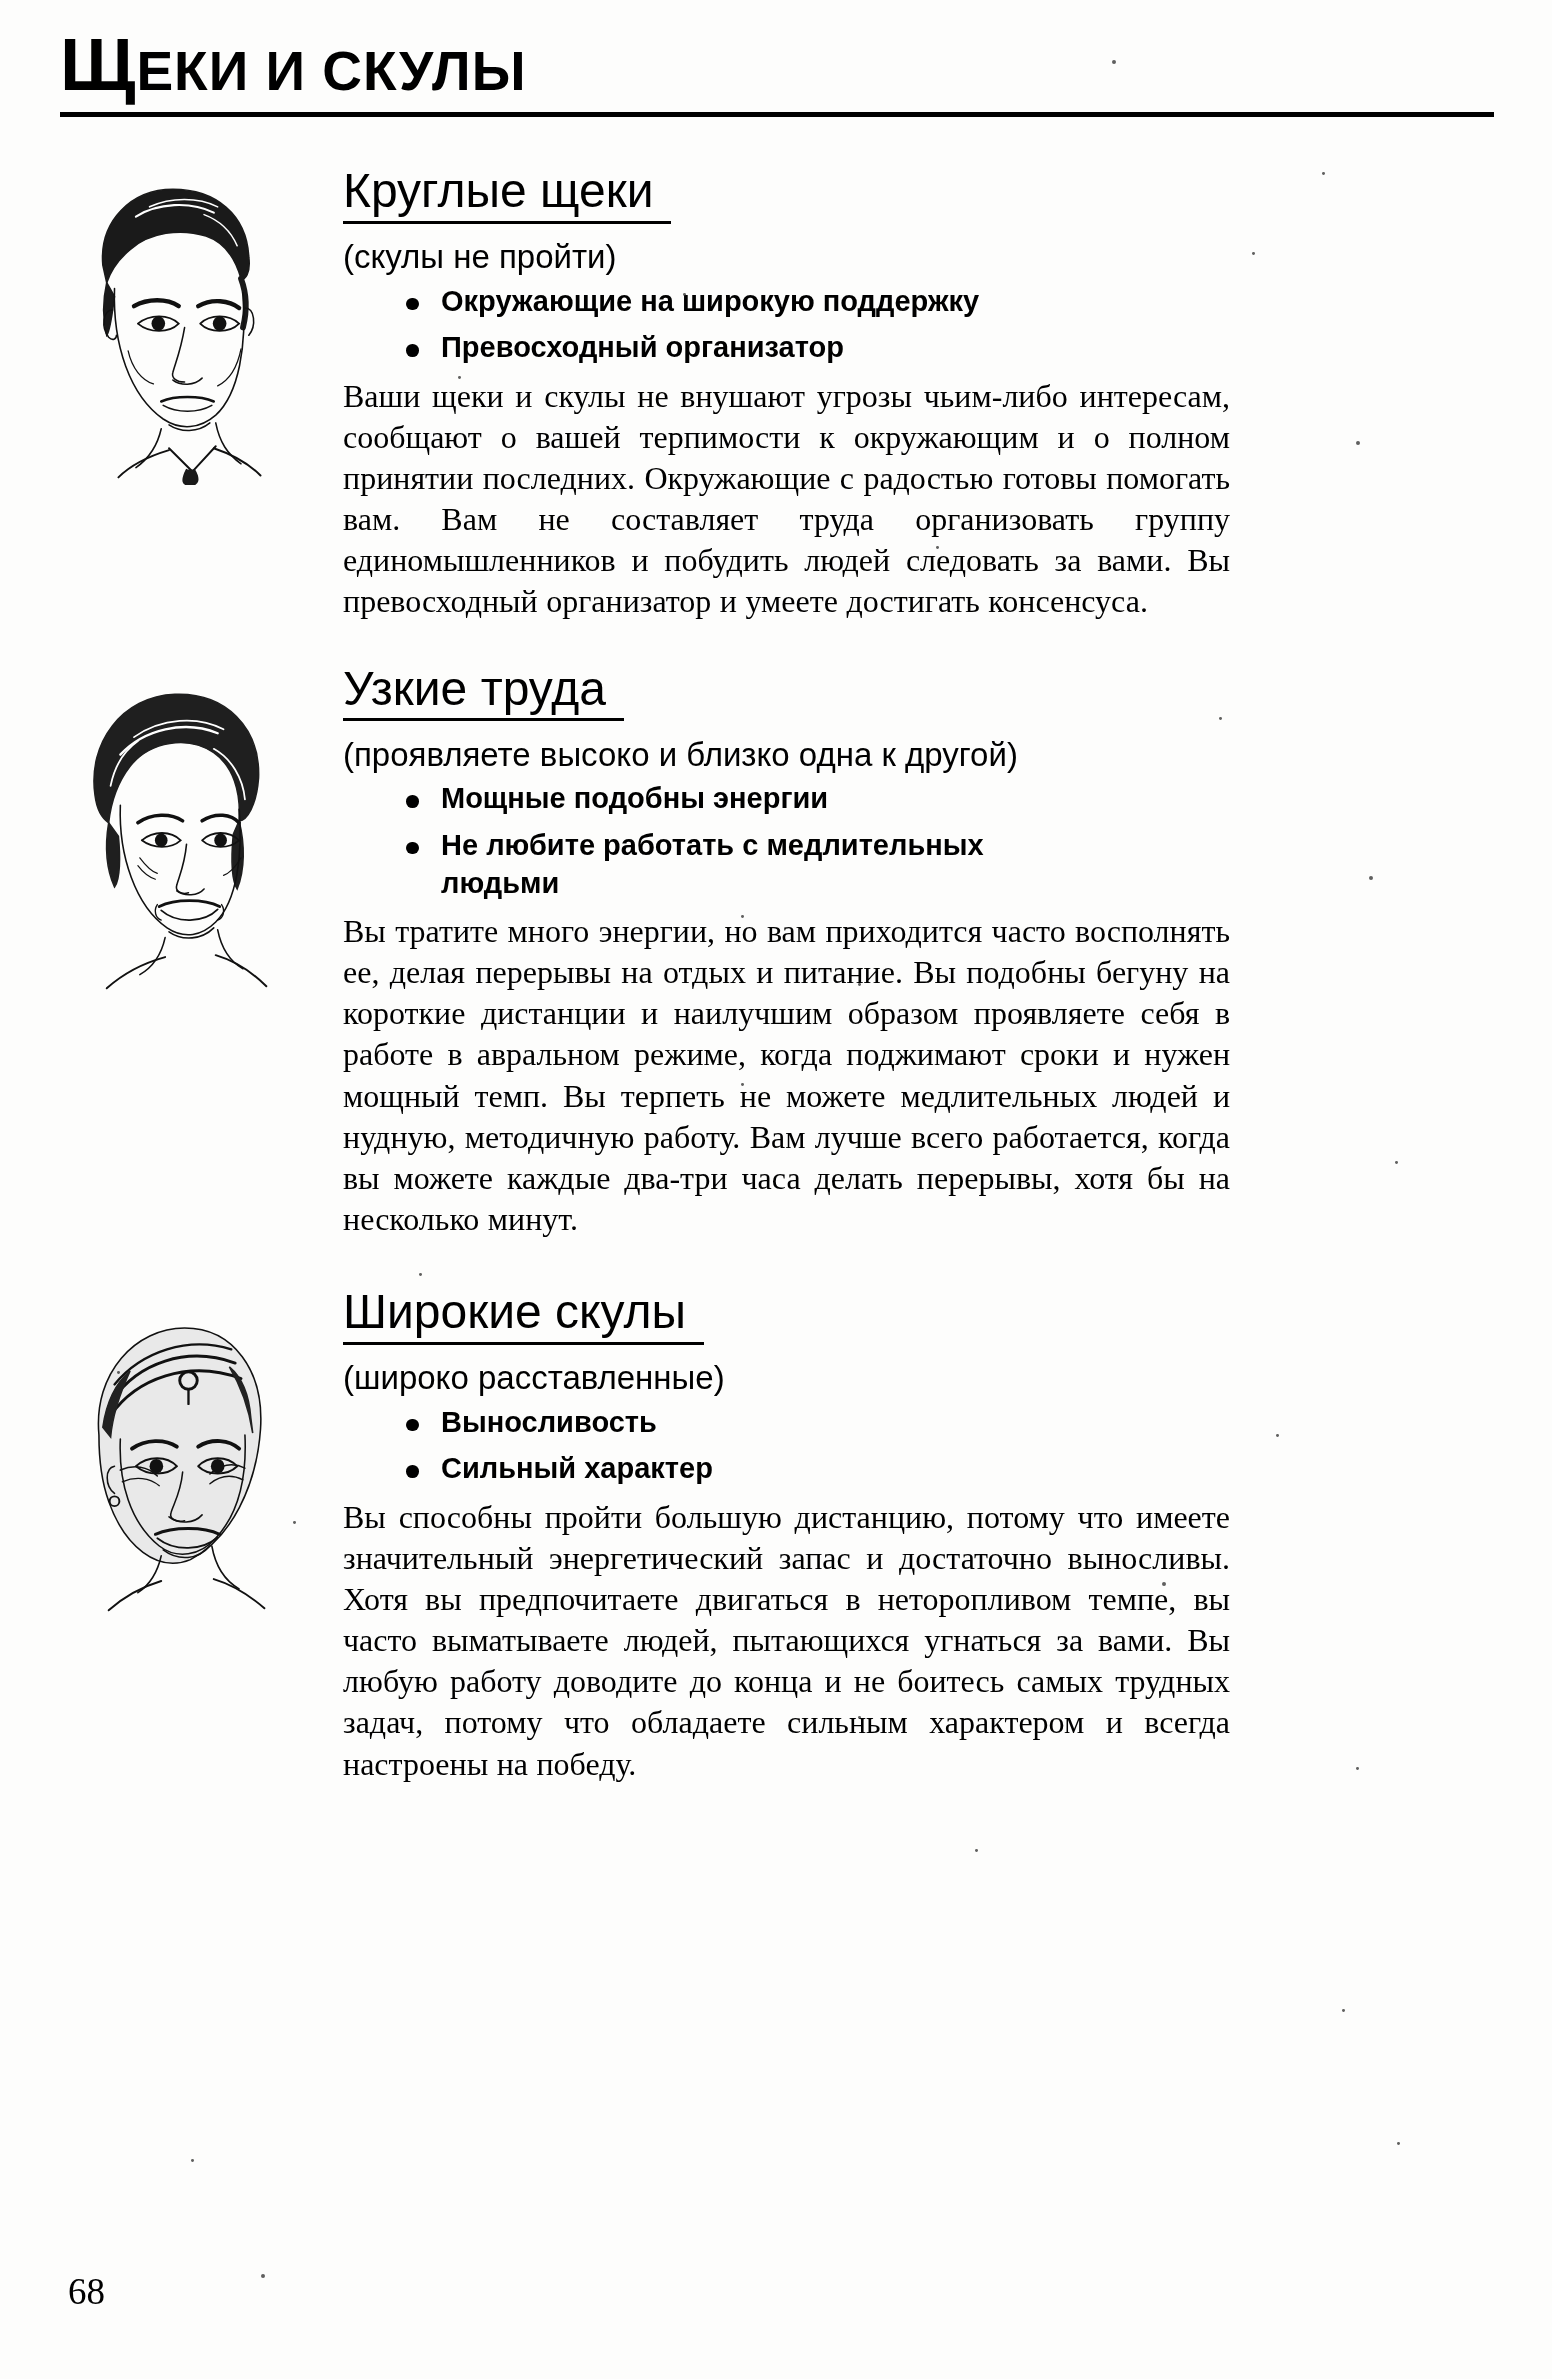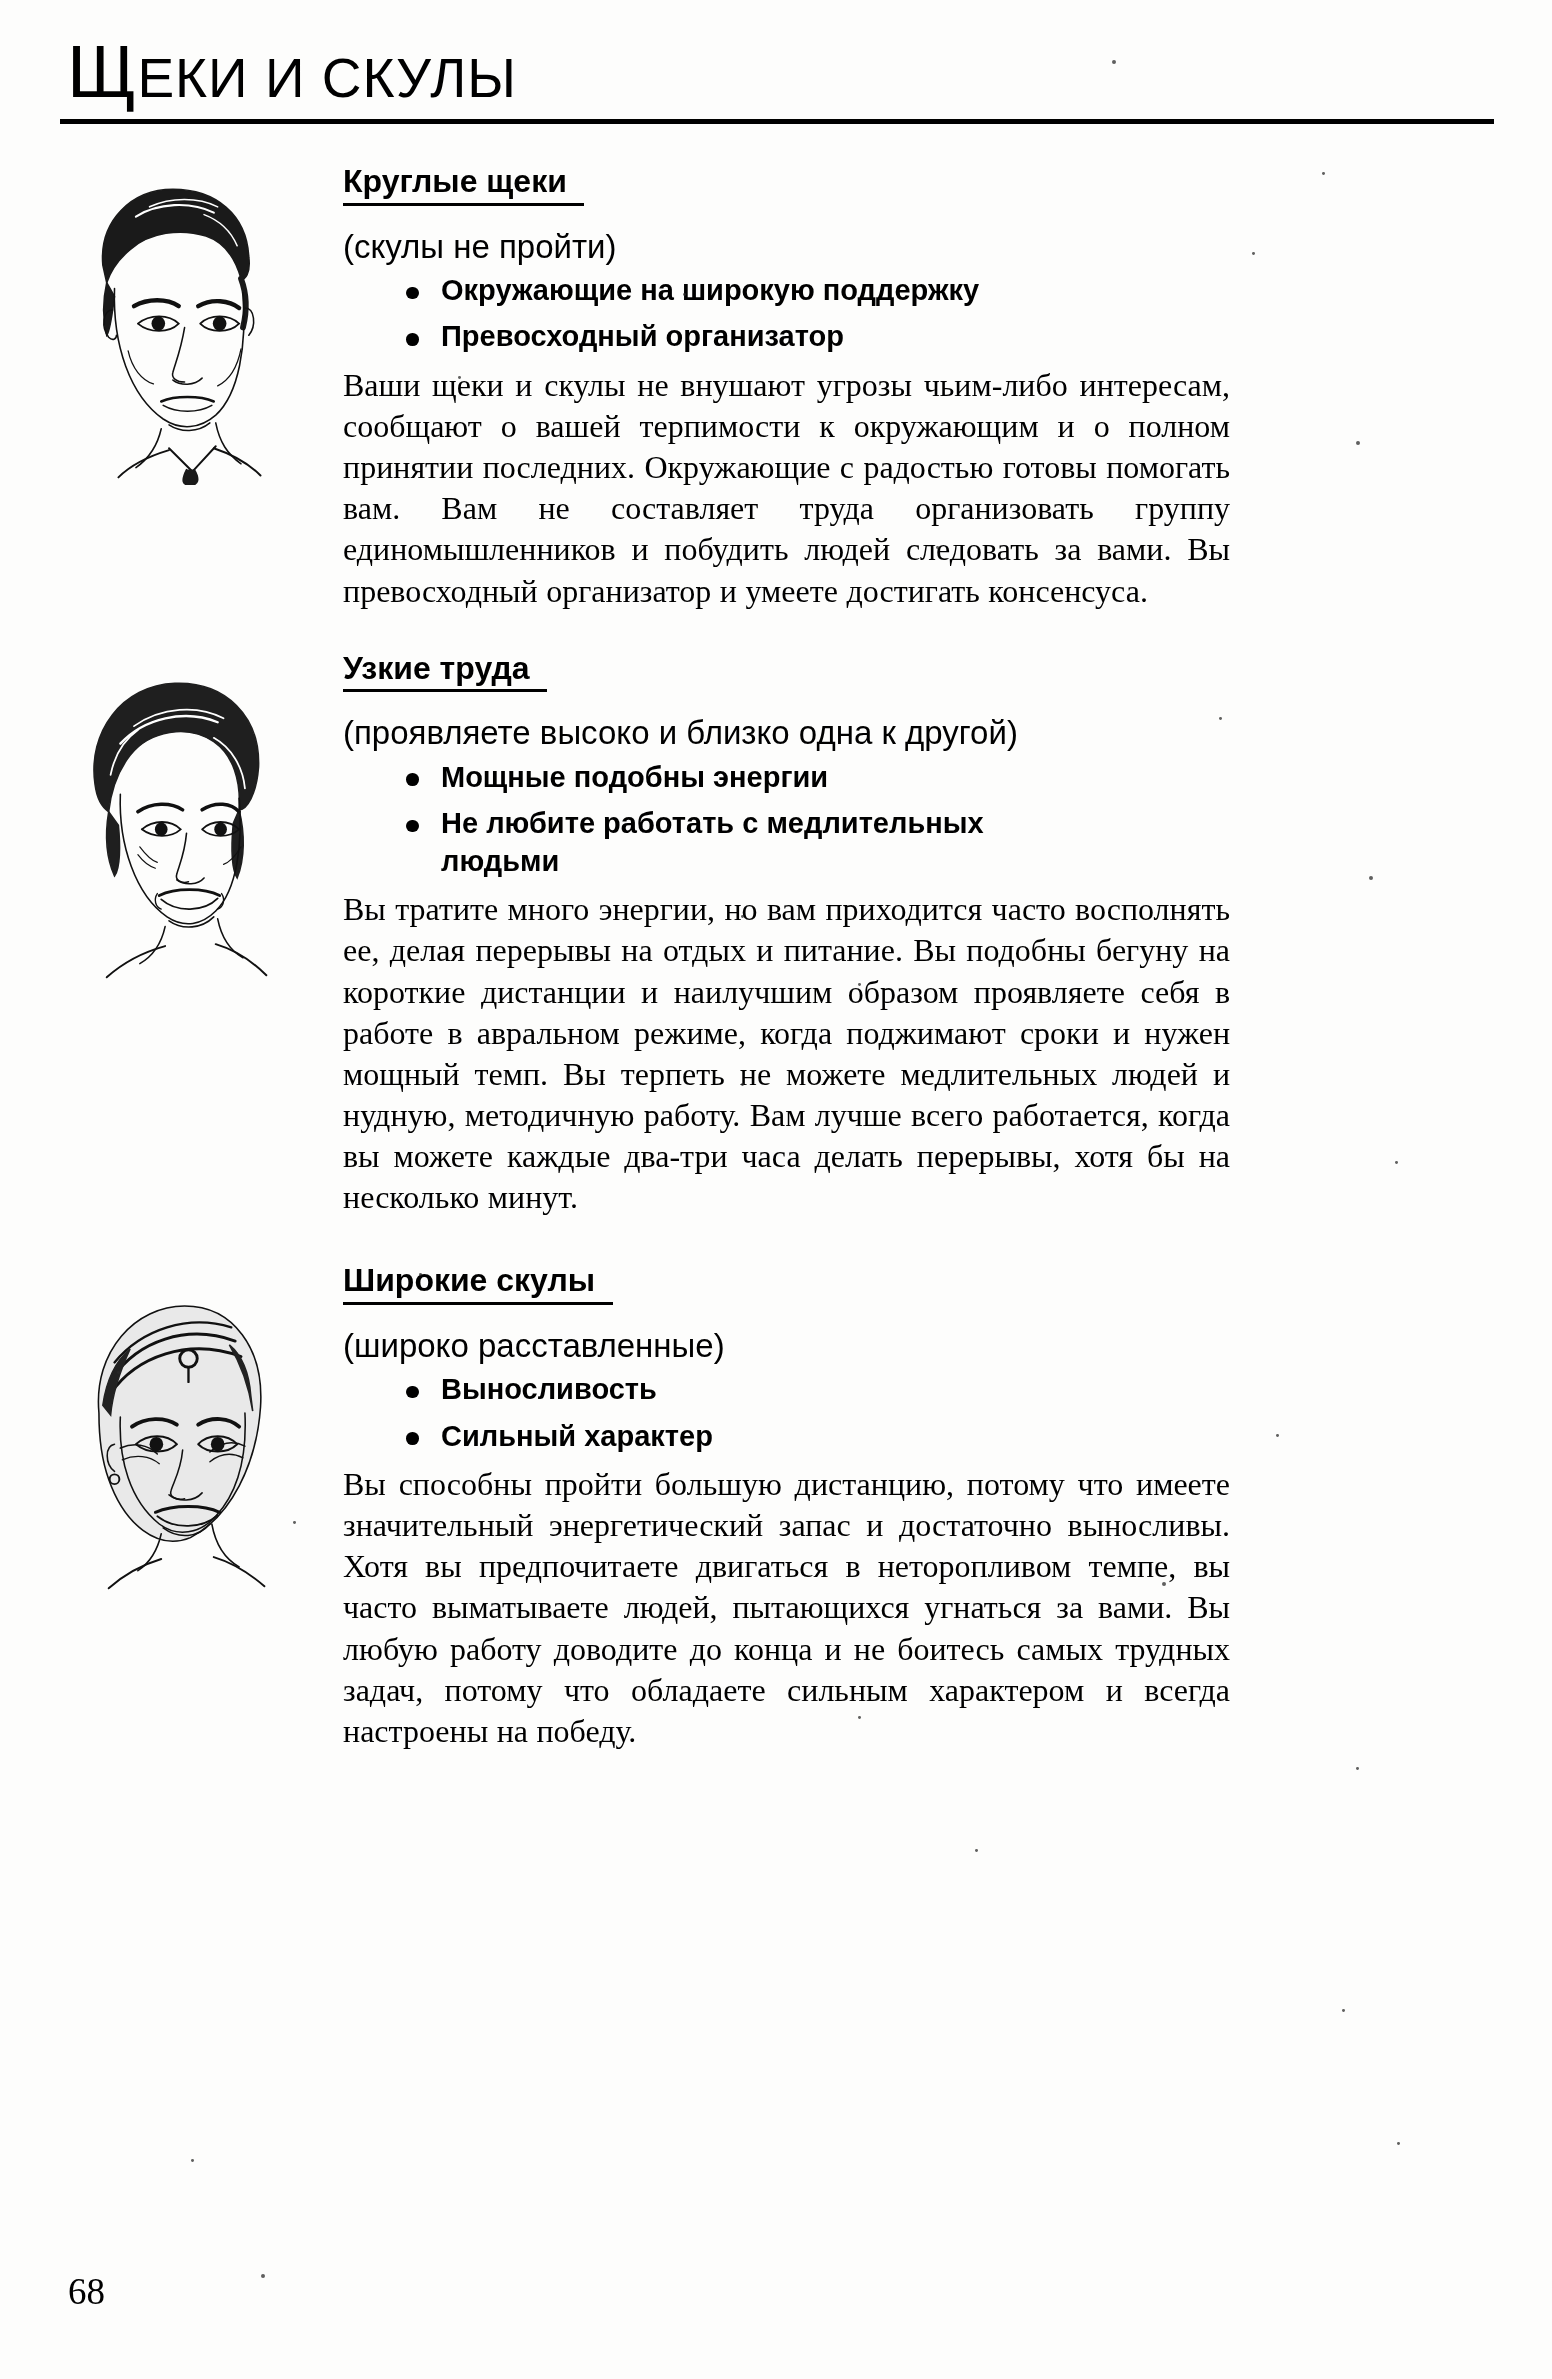--- a/index.html
+++ b/index.html
@@ -31,25 +31,25 @@
   
   .page-header {
     position: absolute;
     left: 60px;
     top: 27px;
     width: 1434px;
   }
 
   .page-title {
     font-family: "Liberation Sans", "DejaVu Sans", sans-serif;
-    font-weight: 400;
+    font-weight: 700;
     font-size: 60px;
     line-height: 1.02;
     letter-spacing: 1px;
-    margin: 7px;
+    margin: 0;
     white-space: nowrap;
     text-transform: none;
   }
   .page-title .cap { font-size: 74px; }
   .page-title .sc  { font-size: 55px; }
 
   .title-rule {
     margin-top: 9.8px;
     height: 4.9px;
     background: #000;
@@ -76,24 +76,24 @@
     width: 219px;
   }
 
   .col {
     margin-left: 283px;
     width: 887px;
   }
 
   .sec-title {
     font-family: "Liberation Sans", "DejaVu Sans", sans-serif;
-    font-weight: 700;
-    font-size: 32px;
+    font-weight: 400;
+    font-size: 48px;
     line-height: 1.12;
-    margin: 0 0 12px 0;
+    margin: 0 0 5px 0;
     display: inline-block;
     border-bottom: 3.9px solid #000;
     padding-bottom: 2.9px;
     padding-right: 17.6px;
     white-space: nowrap;
   }
 
   .sec-sub {
     font-family: "Liberation Sans", "DejaVu Sans", sans-serif;
     font-weight: 400;

